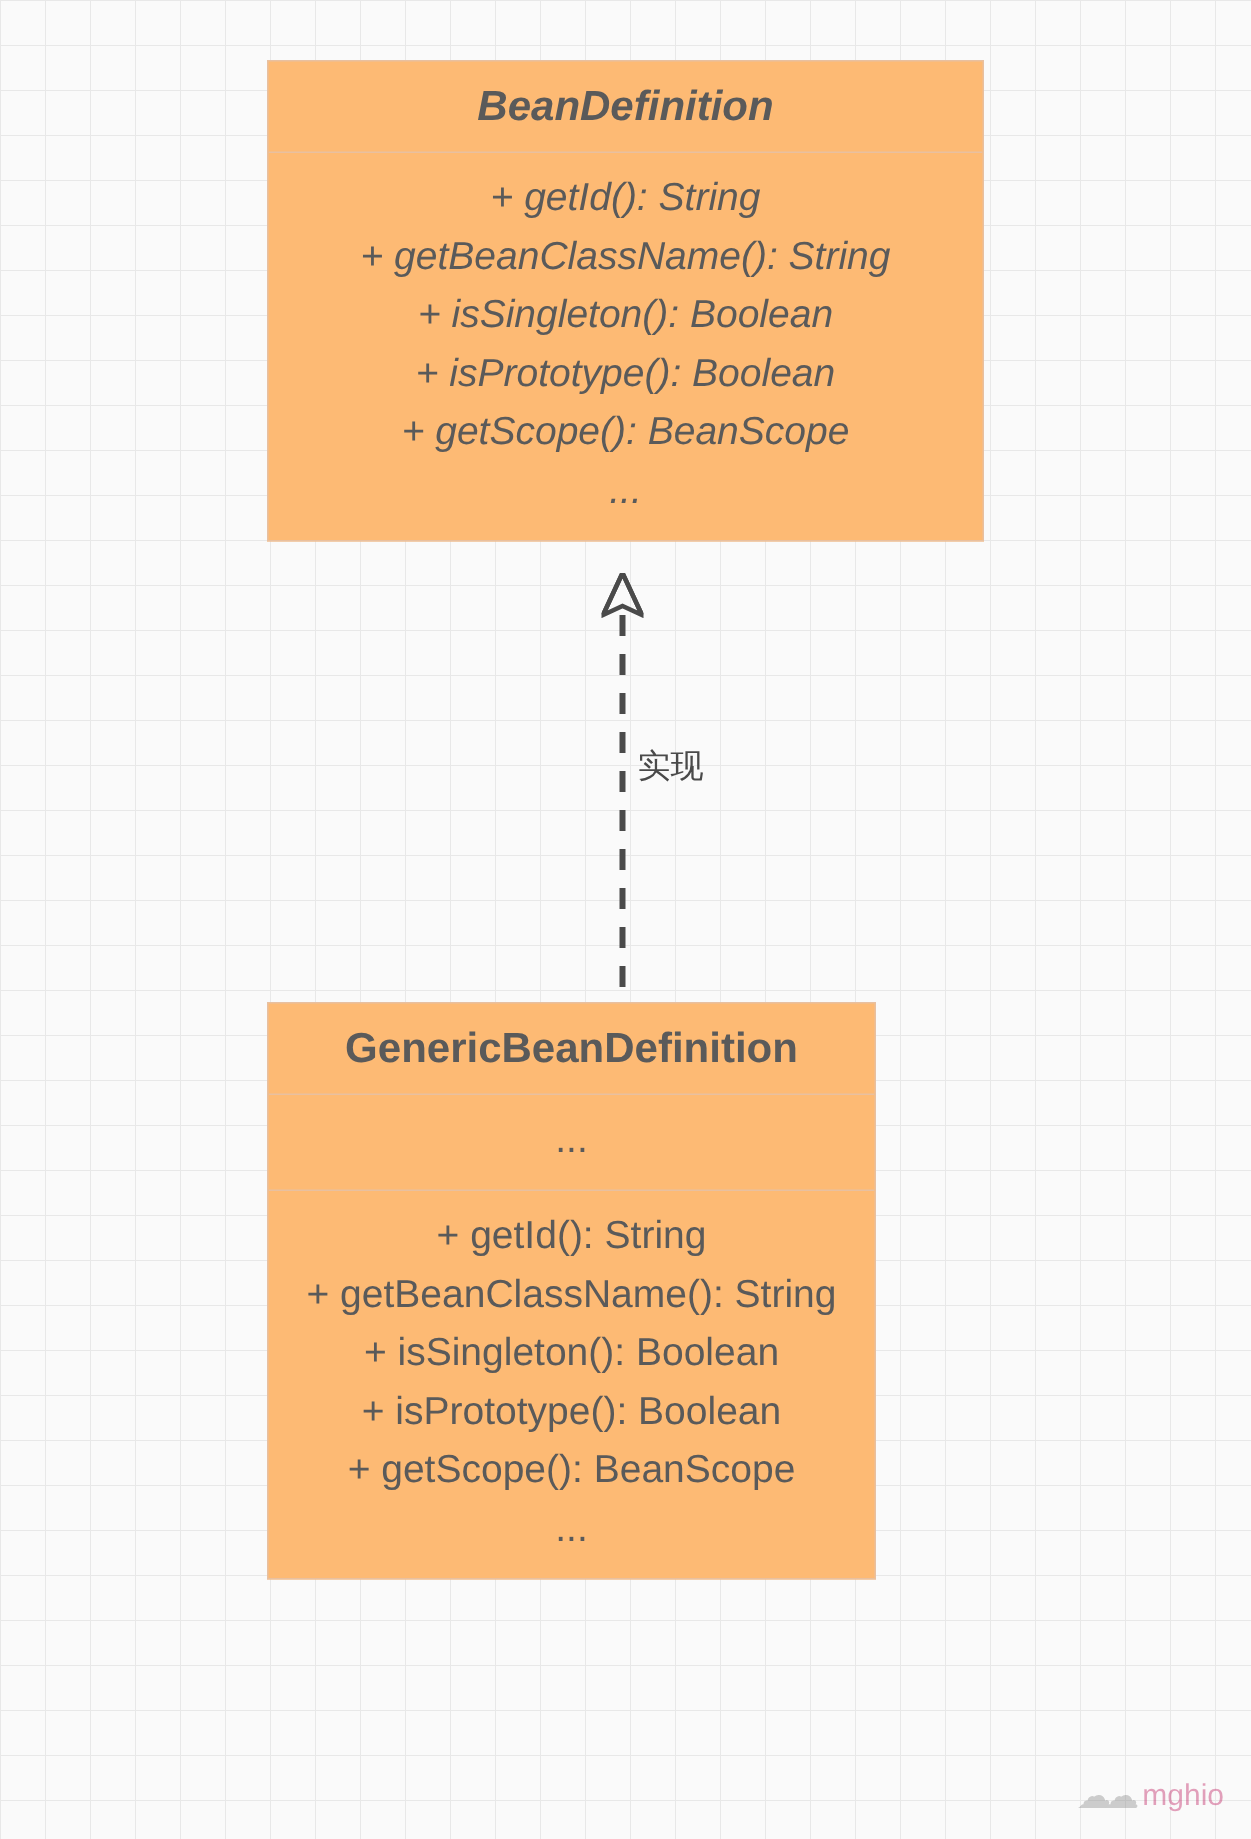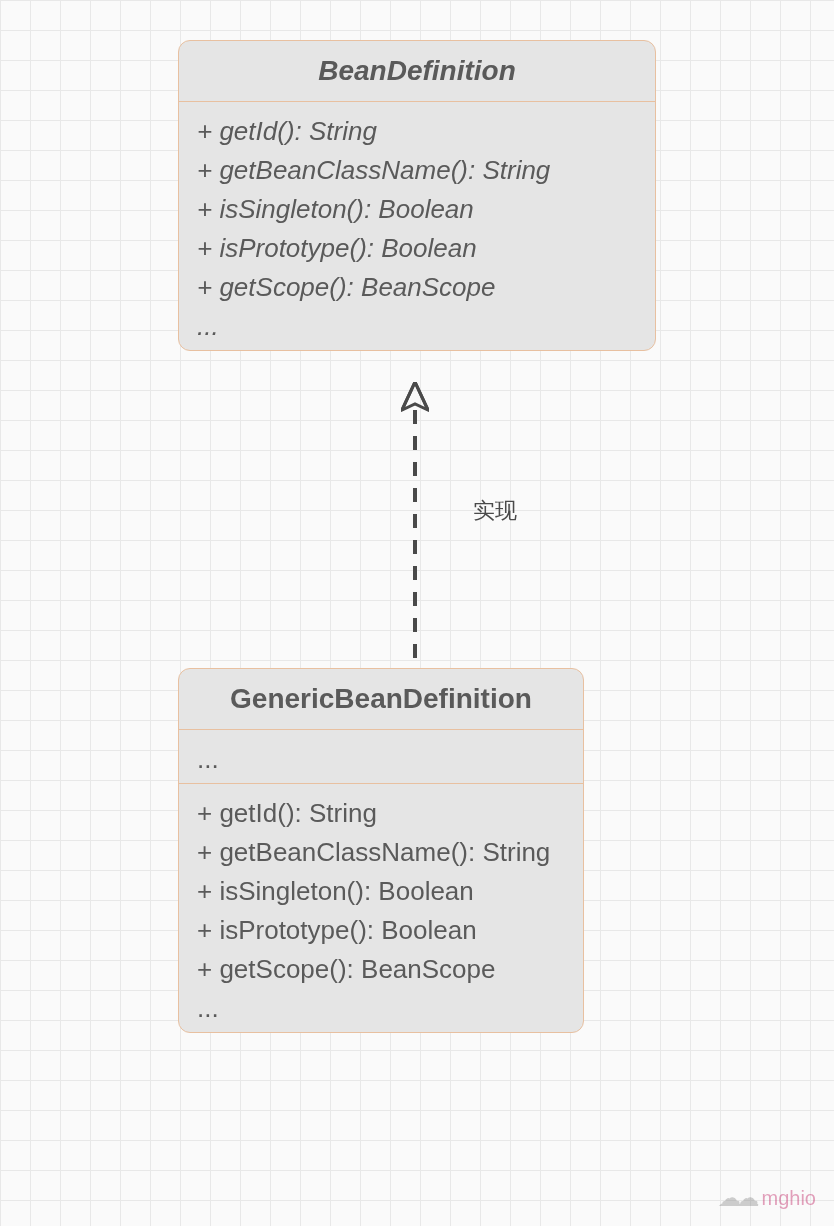--- a/index.html
+++ b/index.html
@@ -16,42 +16,43 @@
         linear-gradient(#e8e8e8 1px, transparent 1px),
         linear-gradient(90deg, #e8e8e8 1px, transparent 1px);
       background-size: 30px 30px;
       position: relative;
       font-family: -apple-system, BlinkMacSystemFont, "Segoe UI", Arial, sans-serif;
       overflow: hidden;
     }
     
     .uml-class {
       position: absolute;
-      background-color: #e5e5e5;
+      background-color: #fdba74;
       border: 1px solid #e8c0a0;
-      border-radius: 12px;
+      border-radius: 0;
       overflow: hidden;
     }
     
     .uml-title {
       text-align: center;
       font-size: 28px;
       font-weight: bold;
       color: #5a5a5a;
       padding: 14px 10px;
       border-bottom: 1px solid #e8c0a0;
     }
     
     .uml-title.italic {
       font-style: italic;
     }
     
     .uml-section {
-      padding: 10px 18px 4px 18px;
+      padding: 10px 18px 14px 18px;
       border-bottom: 1px solid #e8c0a0;
+      text-align: center;
     }
     
     .uml-section:last-child {
       border-bottom: none;
     }
     
     .uml-line {
       font-size: 26px;
       color: #5a5a5a;
       line-height: 1.5;
@@ -100,21 +101,20 @@
       background-size: 4px 26px;
       background-repeat: repeat-y;
     }
     
     .relation-label {
       position: absolute;
       left: 425px;
       top: 496px;
       font-size: 22px;
       color: #4a4a4a;
-      margin-left: 48px;
     }
     
     .watermark {
       position: absolute;
       right: 18px;
       bottom: 14px;
       display: flex;
       align-items: center;
       gap: 8px;
       opacity: 0.4;

